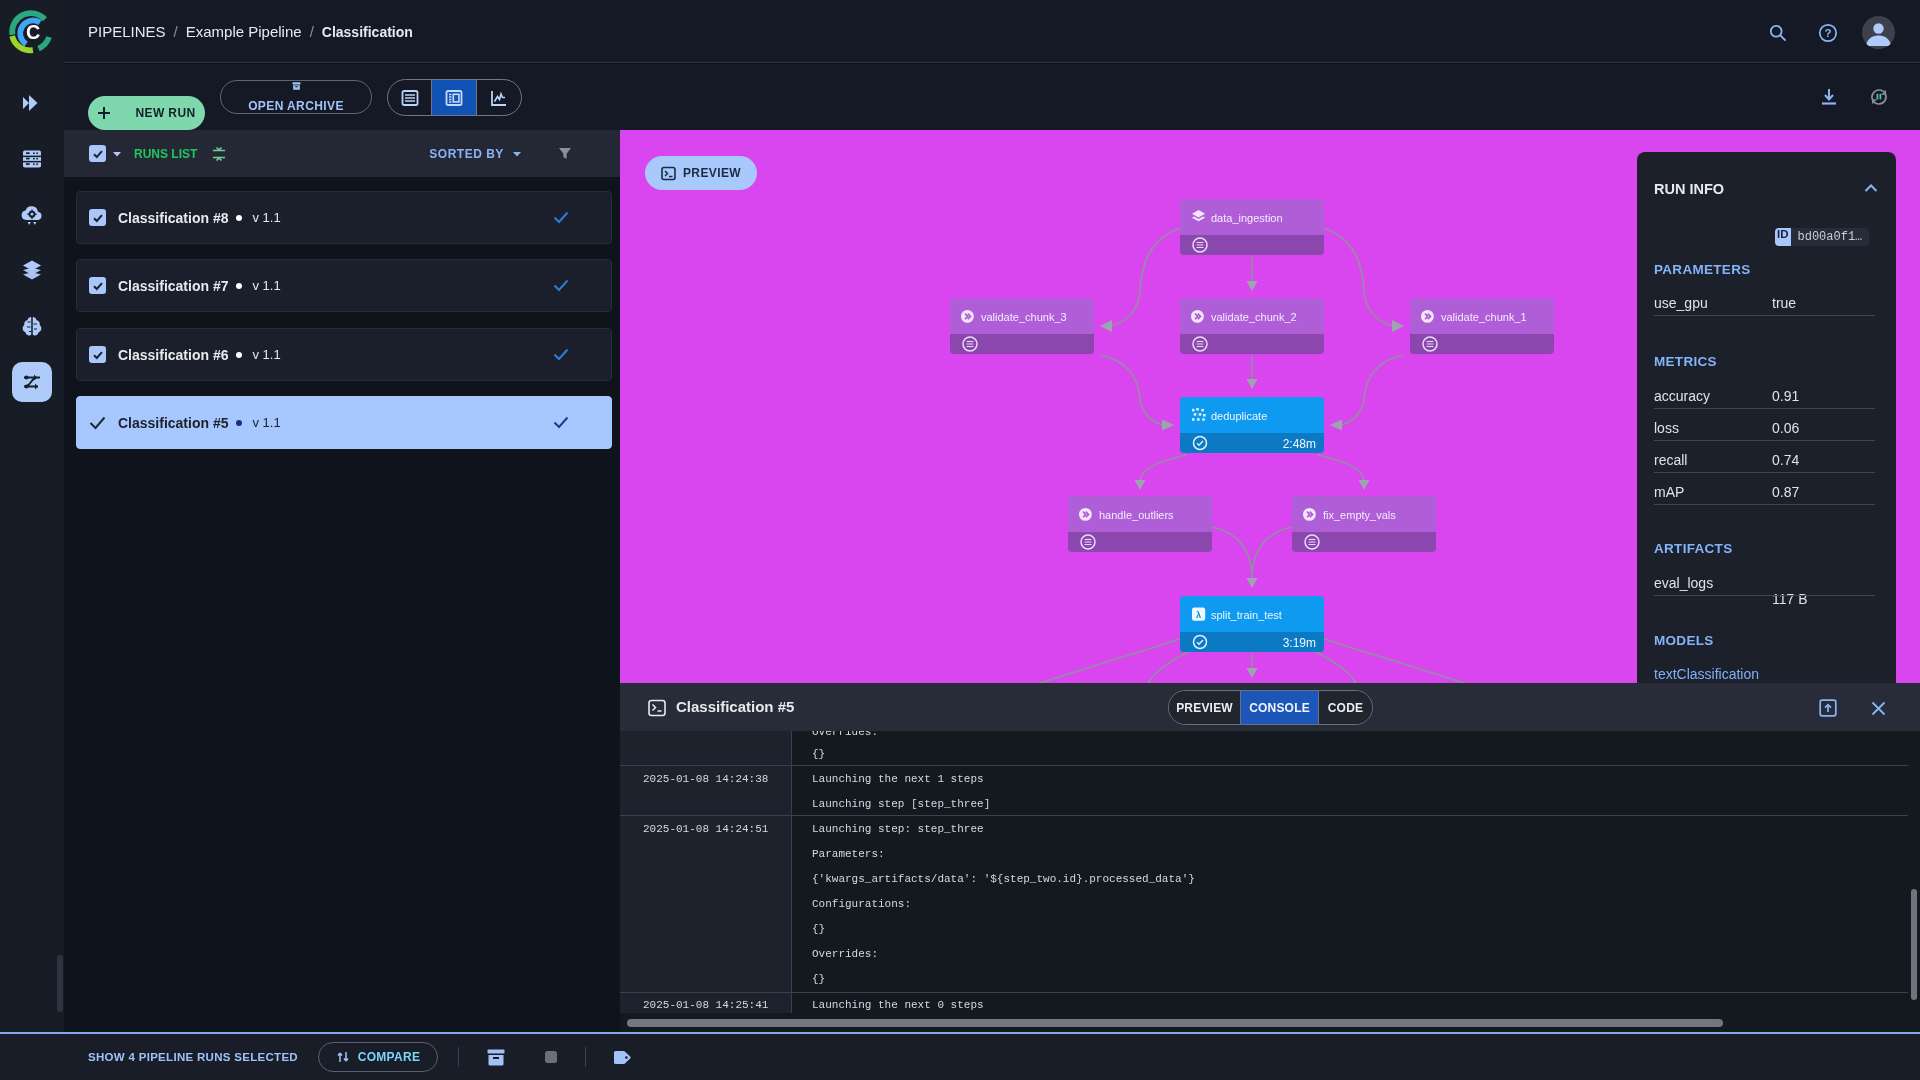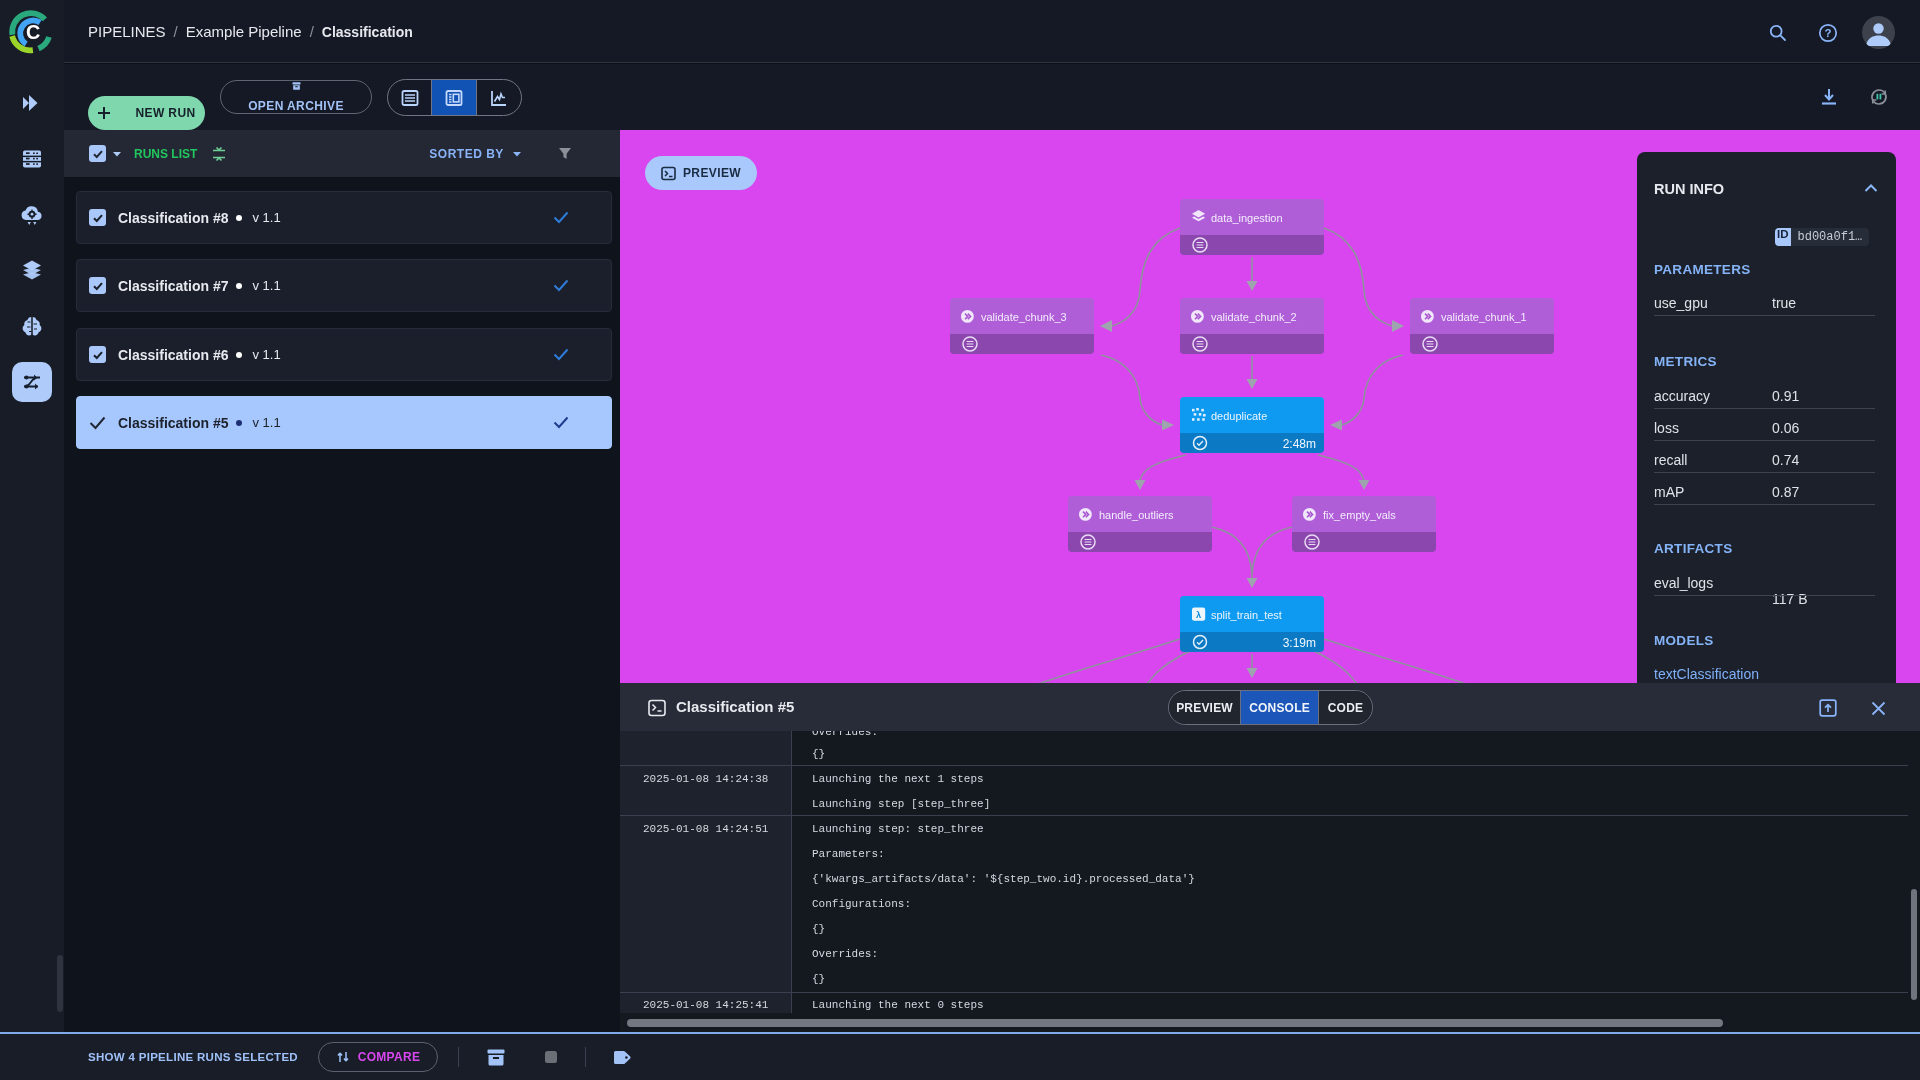--- a/index.html
+++ b/index.html
@@ -511,21 +511,21 @@
 <div class="abs" style="left:620px;top:1013px;width:1300px;height:19px;background:#14181f;"></div>
 <div class="abs" style="left:627px;top:1019px;width:1096px;height:8px;border-radius:4px;background:#73777f;"></div>
 <div class="abs" style="left:0;top:1032px;width:1920px;height:2px;background:#80a9e9;"></div>
 <div class="abs" style="left:0;top:1034px;width:1920px;height:46px;background:#191d27;"></div>
 <div class="abs" style="left:88px;top:1034px;height:46px;display:flex;align-items:center;font-size:11.5px;font-weight:bold;color:#9fc1f9;letter-spacing:.3px;">SHOW 4 PIPELINE RUNS SELECTED</div>
 <div class="abs" style="left:318px;top:1042px;width:120px;height:30px;border:1px solid #5b6170;border-radius:15px;display:flex;align-items:center;justify-content:center;gap:8px;">
   <svg width="14" height="14" viewBox="0 0 14 14">
     <path d="M4 12 V3 M4 3 L2 5.4 M4 3 L6 5.4" stroke="#9fc1f9" stroke-width="1.5" fill="none"></path>
     <path d="M10 2 V11 M10 11 L8 8.6 M10 11 L12 8.6" stroke="#9fc1f9" stroke-width="1.5" fill="none"></path>
   </svg>
-  <span style="font-size:12px;font-weight:bold;color:#d946ef;letter-spacing:.3px;">COMPARE</span>
+  <span style="font-size:12px;font-weight:bold;color:#7dd3fc;letter-spacing:.3px;">COMPARE</span>
 </div>
 <div class="abs" style="left:458px;top:1047px;width:1px;height:20px;background:#3a4050;"></div>
 <svg class="abs" style="left:487px;top:1049px;" width="18" height="17" viewBox="0 0 18 17" fill="#a3c3f7">
   <rect x="0.5" y="0.5" width="17" height="4" rx="1"></rect>
   <path d="M1.5 6 h15 v9 a1.5 1.5 0 0 1 -1.5 1.5 h-12 a1.5 1.5 0 0 1 -1.5 -1.5 z M6 8 h6 v2 h-6 z" fill-rule="evenodd"></path>
 </svg>
 <div class="abs" style="left:545px;top:1051px;width:12px;height:12px;border-radius:2.5px;background:#6b6f76;"></div>
 <div class="abs" style="left:585px;top:1047px;width:1px;height:20px;background:#3a4050;"></div>
 <svg class="abs" style="left:613px;top:1050px;" width="19" height="15" viewBox="0 0 19 15" fill="#a3c3f7">
   <path d="M1 2.5 a1.5 1.5 0 0 1 1.5 -1.5 h8 a2 2 0 0 1 1.4 0.6 l5.3 5 a1.3 1.3 0 0 1 0 1.8 l-5.3 5 a2 2 0 0 1 -1.4 0.6 h-8 a1.5 1.5 0 0 1 -1.5 -1.5 z"></path>

